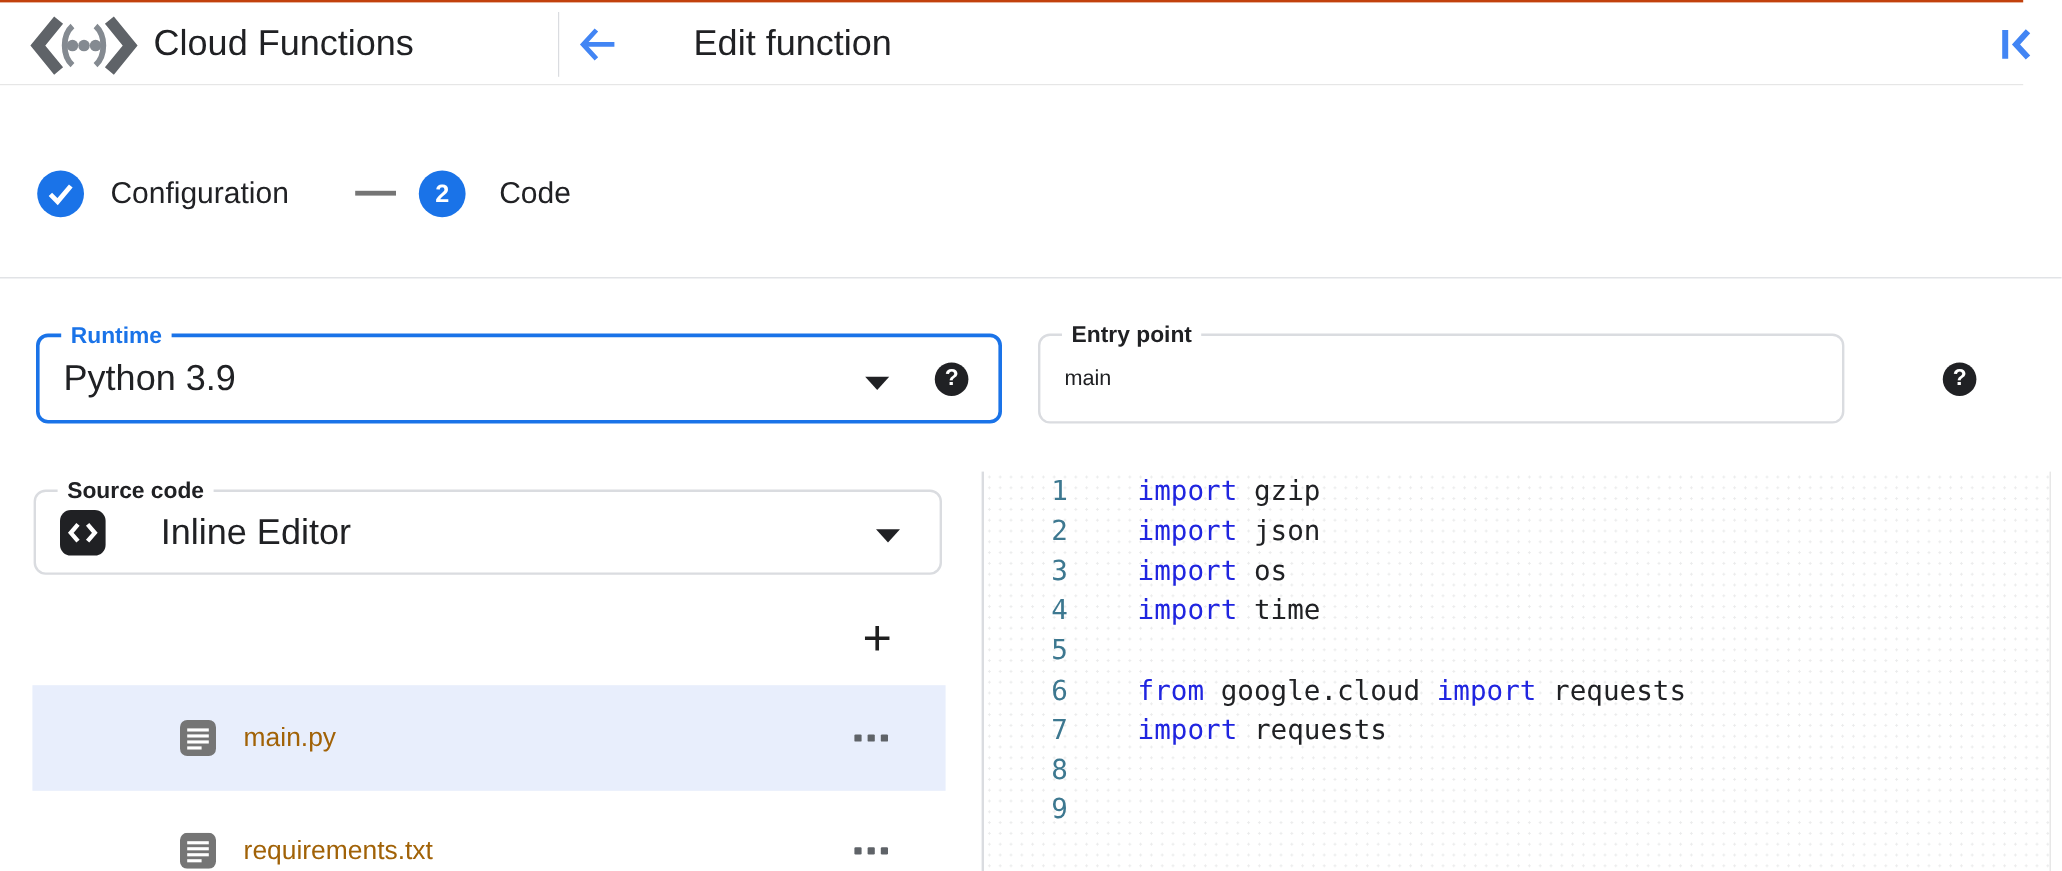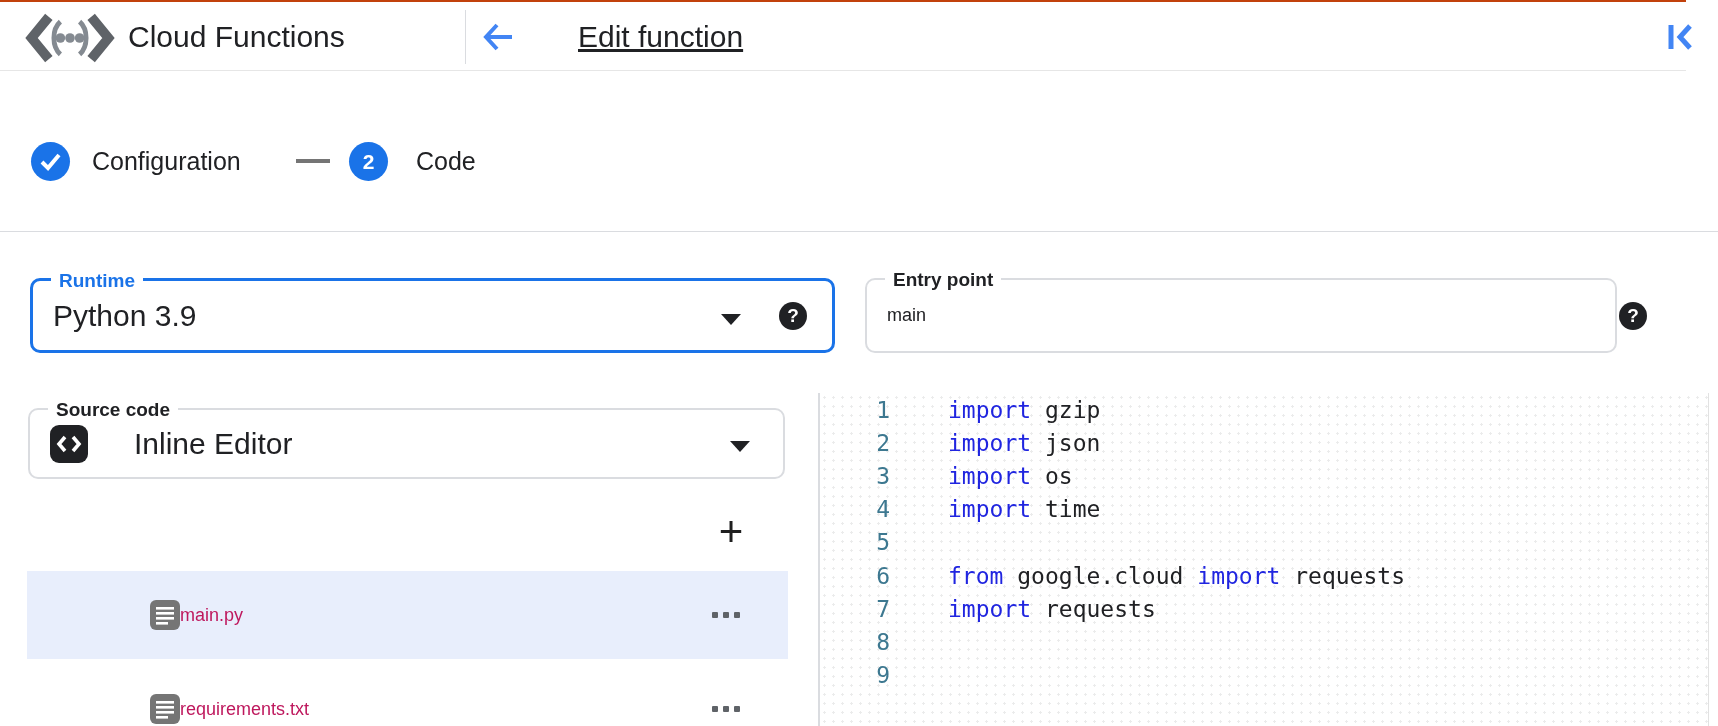--- a/index.html
+++ b/index.html
@@ -9,21 +9,21 @@
   
   .header-bar { position:absolute; left:0; top:0; width:1686px; height:71px;
     background:#fff; border-top:2px solid #c2410c; border-bottom:1px solid #e6e6e6; }
   .logo { position:absolute; left:24px; top:11px; width:92px; height:50px; }
   .app-title { position:absolute; left:128px; top:0; height:69px; line-height:69px;
     font-size:30px; color:#202124; white-space:nowrap; }
   .header-divider { position:absolute; left:465px; top:8px; width:1px; height:54px; background:#dadce0; }
   .back-button { position:absolute; left:479px; top:17px; width:38px; height:38px;
     border:none; background:transparent; cursor:pointer; }
   .page-title { position:absolute; left:578px; top:0; height:69px; line-height:69px;
-    font-size:30px; color:#202124; white-space:nowrap;text-decoration:underline; }
+    font-size:30px; color:#202124; white-space:nowrap; }
   .collapse-button { position:absolute; left:1664px; top:19px; width:34px; height:34px;
     border:none; background:transparent; cursor:pointer; }
 
   
   .step-circle { position:absolute; width:39px; height:39px; border-radius:50%;
     background:#1a73e8; top:142px; display:flex; align-items:center; justify-content:center; }
   .step1-circle { left:31px; }
   .step2-circle { left:349px; color:#fff; font-size:21px; font-weight:bold; }
   .step-label { position:absolute; top:142px; height:39px; line-height:39px; font-size:25px; color:#202124; }
   .step1-label { left:92px; }
@@ -33,21 +33,21 @@
   .section-divider { position:absolute; left:0; top:231px; width:1718px; height:1px; background:#dadce0; }
 
   
   .field { position:absolute; border-radius:10px; background:#fff; }
   .field-label { position:absolute; top:-14px; left:18px; background:#fff; padding:0 8px;
     font-size:19px; font-weight:bold; color:#202124; line-height:27px; white-space:nowrap; }
   .field-value { position:absolute; left:20px; top:0; height:100%; display:flex;
     align-items:center; font-size:30px; color:#202124; white-space:nowrap; }
   .runtime-field { left:30px; top:278px; width:805px; height:75px; border:3px solid #1a73e8; }
   .runtime-field .field-label { color:#1a73e8; }
-  .entry-field { left:865px; top:278px; width:752px; height:75px; border:2px solid #dadce0;text-decoration:underline; }
+  .entry-field { left:865px; top:278px; width:672px; height:75px; border:2px solid #dadce0;text-decoration:underline; }
   .entry-input { position:absolute; left:20px; top:3px; width:700px; height:65px; border:none;
     outline:none; background:transparent; font-family:"Liberation Sans",sans-serif;
     font-size:18px; color:#202124; }
   .source-field { left:28px; top:408px; width:757px; height:71px; border:2px solid #dadce0; }
   .source-field .field-value { left:104px; }
 
   .dropdown-arrow { position:absolute; width:0; height:0;
     border-left:10px solid transparent; border-right:10px solid transparent;
     border-top:11px solid #202124; }
   .runtime-arrow { left:688px; top:33px; }
@@ -64,21 +64,21 @@
 
   
   .add-file-btn { position:absolute; left:704px; top:505px; width:54px; height:54px;
     border:none; background:transparent; font-size:42px; font-weight:normal; color:#1f1f1f;
     display:flex; align-items:center; justify-content:center; cursor:pointer;
     font-family:"Liberation Sans",sans-serif; }
   .file-list { position:absolute; left:27px; top:571px; width:761px; }
   .file-row { height:88px; margin-bottom:6px; display:flex; align-items:center; cursor:pointer; }
   .file-row.selected { background:#e8eefc; }
   .file-icon { margin-left:123px; width:30px; height:30px; flex:0 0 auto; }
-  .file-name { font-size:18px; color:#be185d; white-space:nowrap; }
+  .file-name { margin-left:23px; font-size:22px; color:#a16207; white-space:nowrap; }
   .file-more { margin-left:auto; margin-right:40px; border:none; background:transparent;
     cursor:pointer; display:flex; align-items:center; padding:10px 6px; }
   .file-more .dot { width:6px; height:6px; background:#5f6368; border-radius:1px;
     display:inline-block; margin:0 2.5px; }
 
   
   .editor-divider { position:absolute; left:818px; top:393px; width:2px; height:333px; background:#dadce0; }
   .editor { position:absolute; left:820px; top:393px; width:888px; height:333px;
     background-image:radial-gradient(circle, rgba(60,64,67,0.10) 1.1px, transparent 1.1px);
     background-size:9px 9px; }

